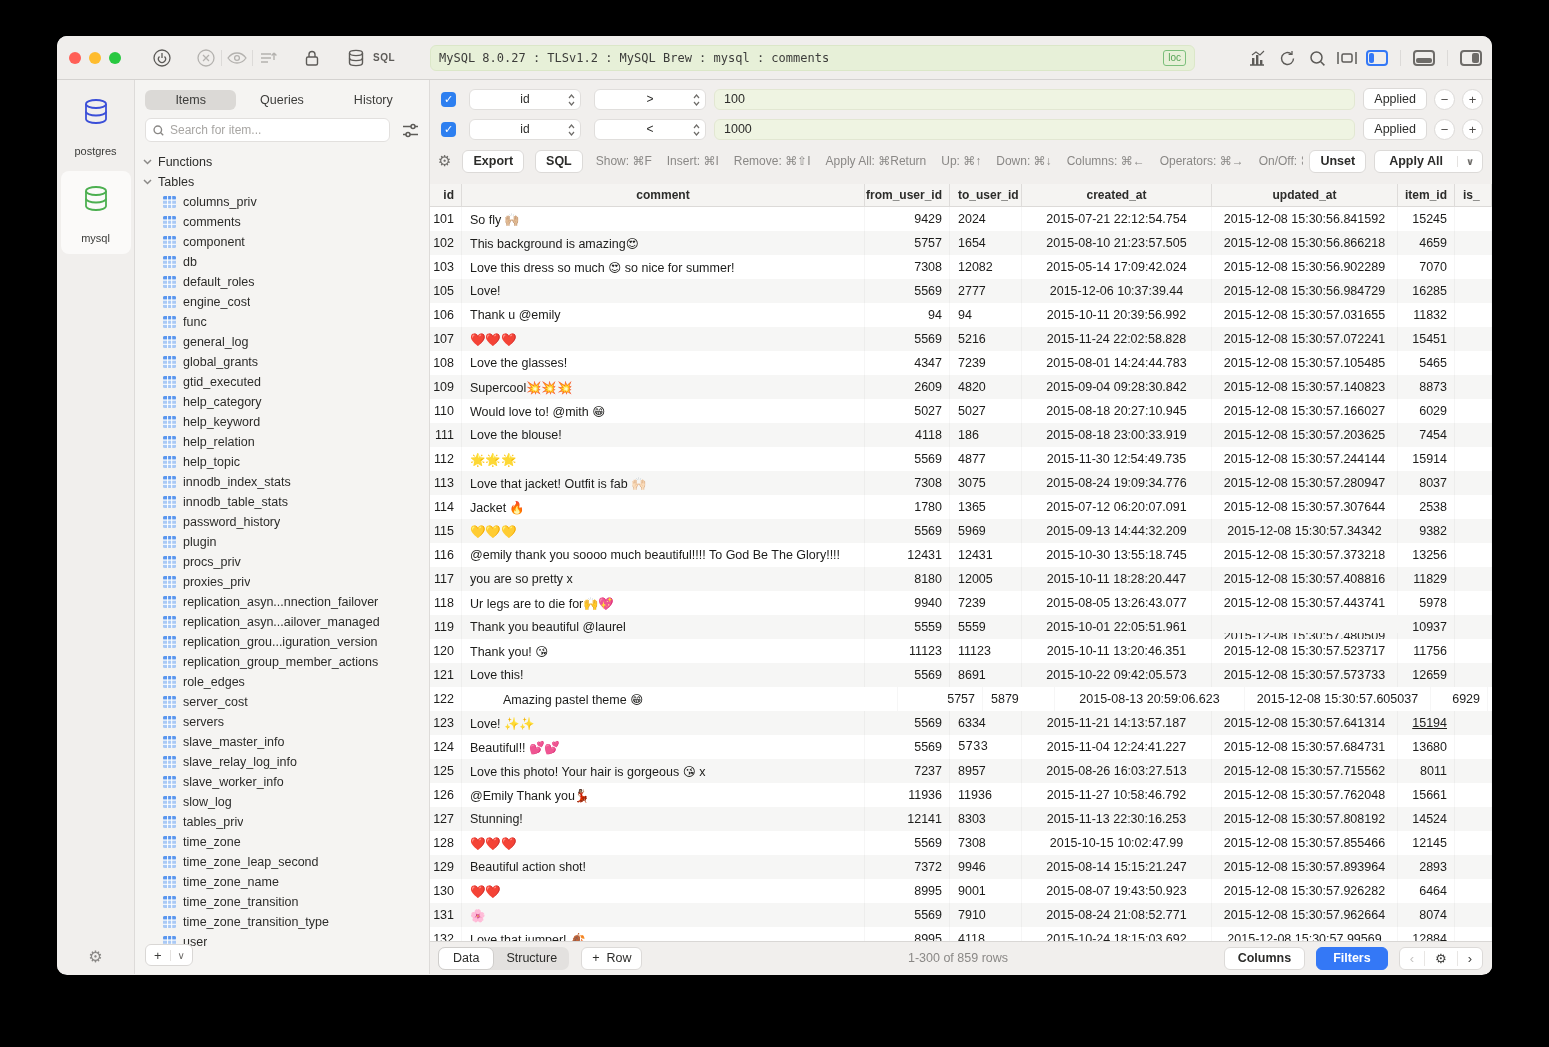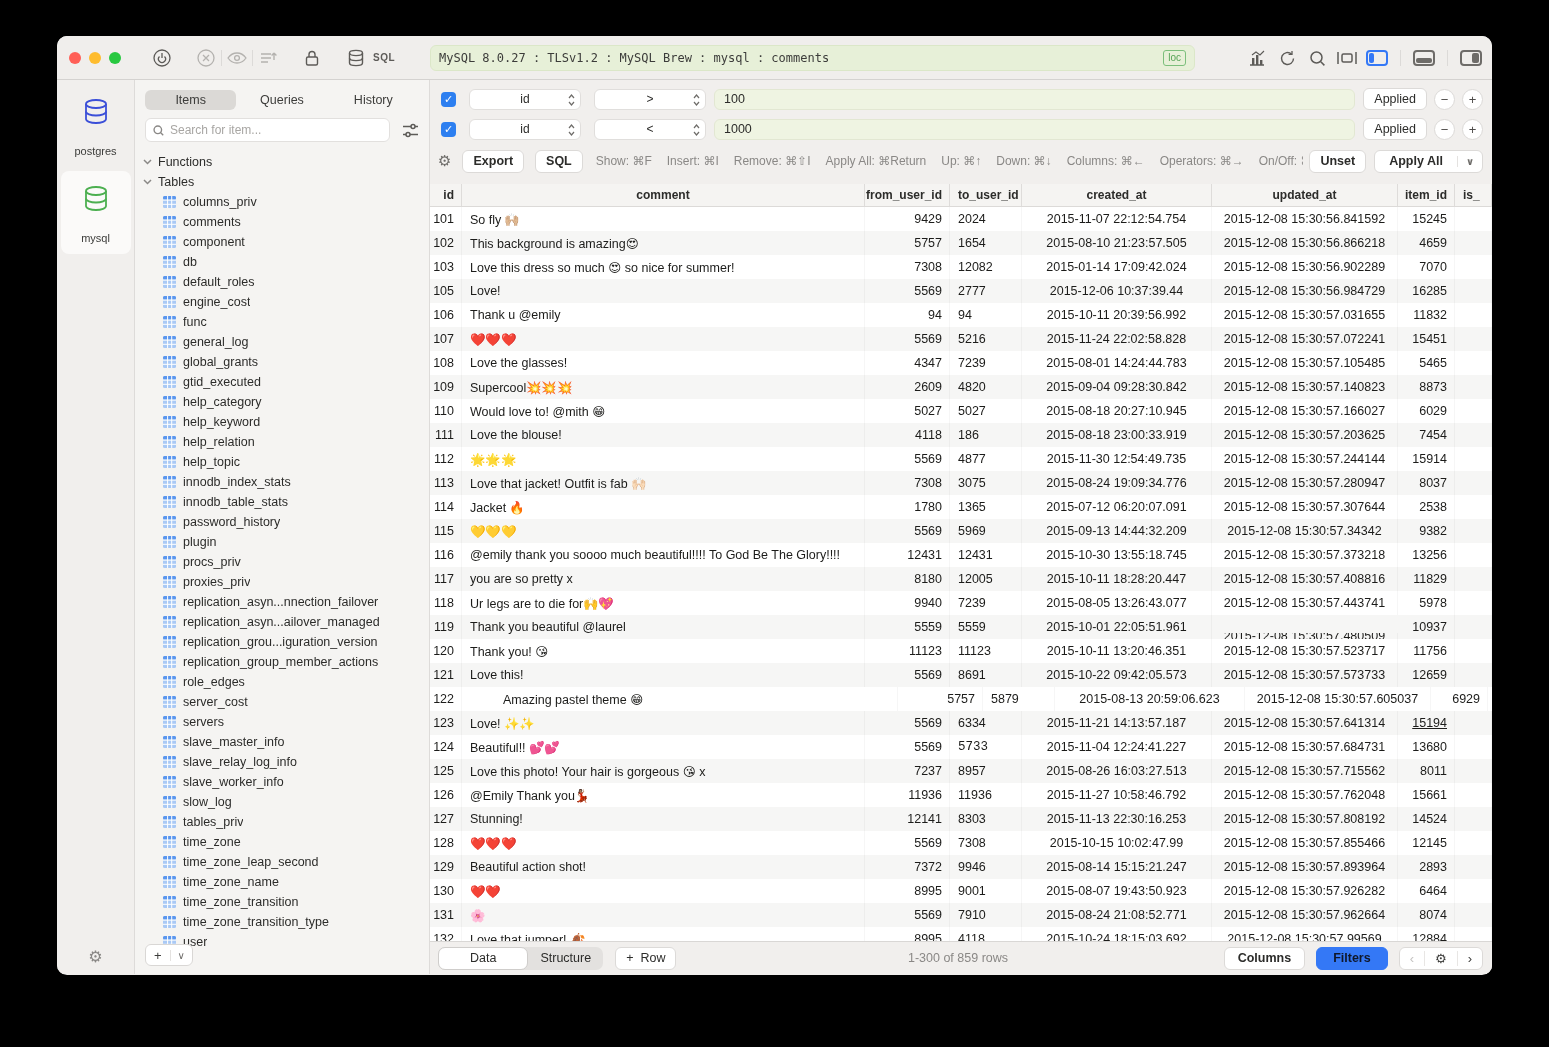--- a/index.html
+++ b/index.html
@@ -107,28 +107,28 @@
     overflow:hidden; white-space:nowrap; border-right:1px solid rgba(0,0,0,0.035); }
   .a-left { justify-content:flex-start; padding-left:8px; }
   .a-right { justify-content:flex-end; padding-right:7px; }
   .a-center { justify-content:center; }
 
   
   .footer { height:33px; background:#f1efed; border-top:1px solid #d9d7d5;
     display:flex; align-items:center; flex:none; position:relative; }
   .seg { display:flex; background:#e3e1df; border-radius:7px; margin-left:8px; height:23px; align-items:center; }
   .seg-data { background:#fff; border:1px solid #cfcdcb; border-radius:7px; height:23px;
-    display:flex; align-items:center; padding:0 31px; font-size:12.5px; color:#2c2c2a; }
+    display:flex; align-items:center; padding:0 14px; font-size:12.5px; color:#2c2c2a; }
   .seg-struct { padding:0 12px; font-size:12.5px; color:#2c2c2a; }
   .rowbtn { margin-left:12px; height:23px; gap:7px; font-size:12.5px; }
   .rowcount { position:absolute; left:50%; transform:translateX(-53%); font-size:12.5px; color:#8a8886; }
   .foot-right { margin-left:auto; display:flex; align-items:center; margin-right:9px; gap:11px; }
   .colbtn { height:23px; font-weight:600; padding:0 13px; }
   .filtersbtn { height:23px; background:#3478f6; border:1px solid #3478f6; border-radius:6px;
-    color:#0f172a; font-size:12.5px; font-weight:600; display:flex; align-items:center; padding:0 16px;text-align:right; }
+    color:#ffffff; font-size:12.5px; font-weight:600; display:flex; align-items:center; padding:0 16px;text-align:right; }
   .navgroup { display:flex; align-items:center; background:#fff; border:1px solid #dcdad8; border-radius:6px; height:23px; }
   .navgroup .nseg { padding:0 10px; font-size:13px; color:#3c3c3a; }
   .navgroup .nseg.dim { color:#c4c2c0; }
   .navgroup .nsep { width:1px; height:15px; background:#e8e6e4; }
 </style>
 </head>
 <body>
 
 <div class="stage">
   <div class="window">
@@ -790,41 +790,41 @@
               <div class="hcell a-center" style="width: 186px;">updated_at</div>
               <div class="hcell a-right" style="width: 57px;">item_id</div>
               <div class="hcell a-left" style="width: 37px;">is_</div>
             </div>
           <div class="grid-body" id="grid-body">
               <div class="grid-row">
                 <div class="gcell a-right" style="width: 32px;">101</div>
                 <div class="gcell a-left" style="width: 403px;">So fly 🙌🏼</div>
                 <div class="gcell a-right" style="width: 85px;">9429</div>
                 <div class="gcell a-left" style="width: 72px;">2024</div>
-                <div class="gcell a-center" style="width: 190px;">2015-11-07 22:12:54.754</div>
+                <div class="gcell a-center" style="width: 190px;">2015-07-21 22:12:54.754</div>
                 <div class="gcell a-center" style="width: 186px;">2015-12-08 15:30:56.841592</div>
                 <div class="gcell a-right" style="width: 57px;">15245</div>
                 <div class="gcell a-left" style="width: 37px;"></div>
               </div>
               <div class="grid-row alt">
                 <div class="gcell a-right" style="width: 32px;">102</div>
                 <div class="gcell a-left" style="width: 403px;">This background is amazing😍</div>
                 <div class="gcell a-right" style="width: 85px;">5757</div>
                 <div class="gcell a-left" style="width: 72px;">1654</div>
                 <div class="gcell a-center" style="width: 190px;">2015-08-10 21:23:57.505</div>
                 <div class="gcell a-center" style="width: 186px;">2015-12-08 15:30:56.866218</div>
                 <div class="gcell a-right" style="width: 57px;">4659</div>
                 <div class="gcell a-left" style="width: 37px;"></div>
               </div>
               <div class="grid-row">
                 <div class="gcell a-right" style="width: 32px;">103</div>
                 <div class="gcell a-left" style="width: 403px;">Love this dress so much 😍 so nice for summer!</div>
                 <div class="gcell a-right" style="width: 85px;">7308</div>
                 <div class="gcell a-left" style="width: 72px;">12082</div>
-                <div class="gcell a-center" style="width: 190px;">2015-01-14 17:09:42.024</div>
+                <div class="gcell a-center" style="width: 190px;">2015-05-14 17:09:42.024</div>
                 <div class="gcell a-center" style="width: 186px;">2015-12-08 15:30:56.902289</div>
                 <div class="gcell a-right" style="width: 57px;">7070</div>
                 <div class="gcell a-left" style="width: 37px;"></div>
               </div>
               <div class="grid-row alt">
                 <div class="gcell a-right" style="width: 32px;">105</div>
                 <div class="gcell a-left" style="width: 403px;">Love!</div>
                 <div class="gcell a-right" style="width: 85px;">5569</div>
                 <div class="gcell a-left" style="width: 72px;">2777</div>
                 <div class="gcell a-center" style="width: 190px;">2015-12-06 10:37:39.44</div>

